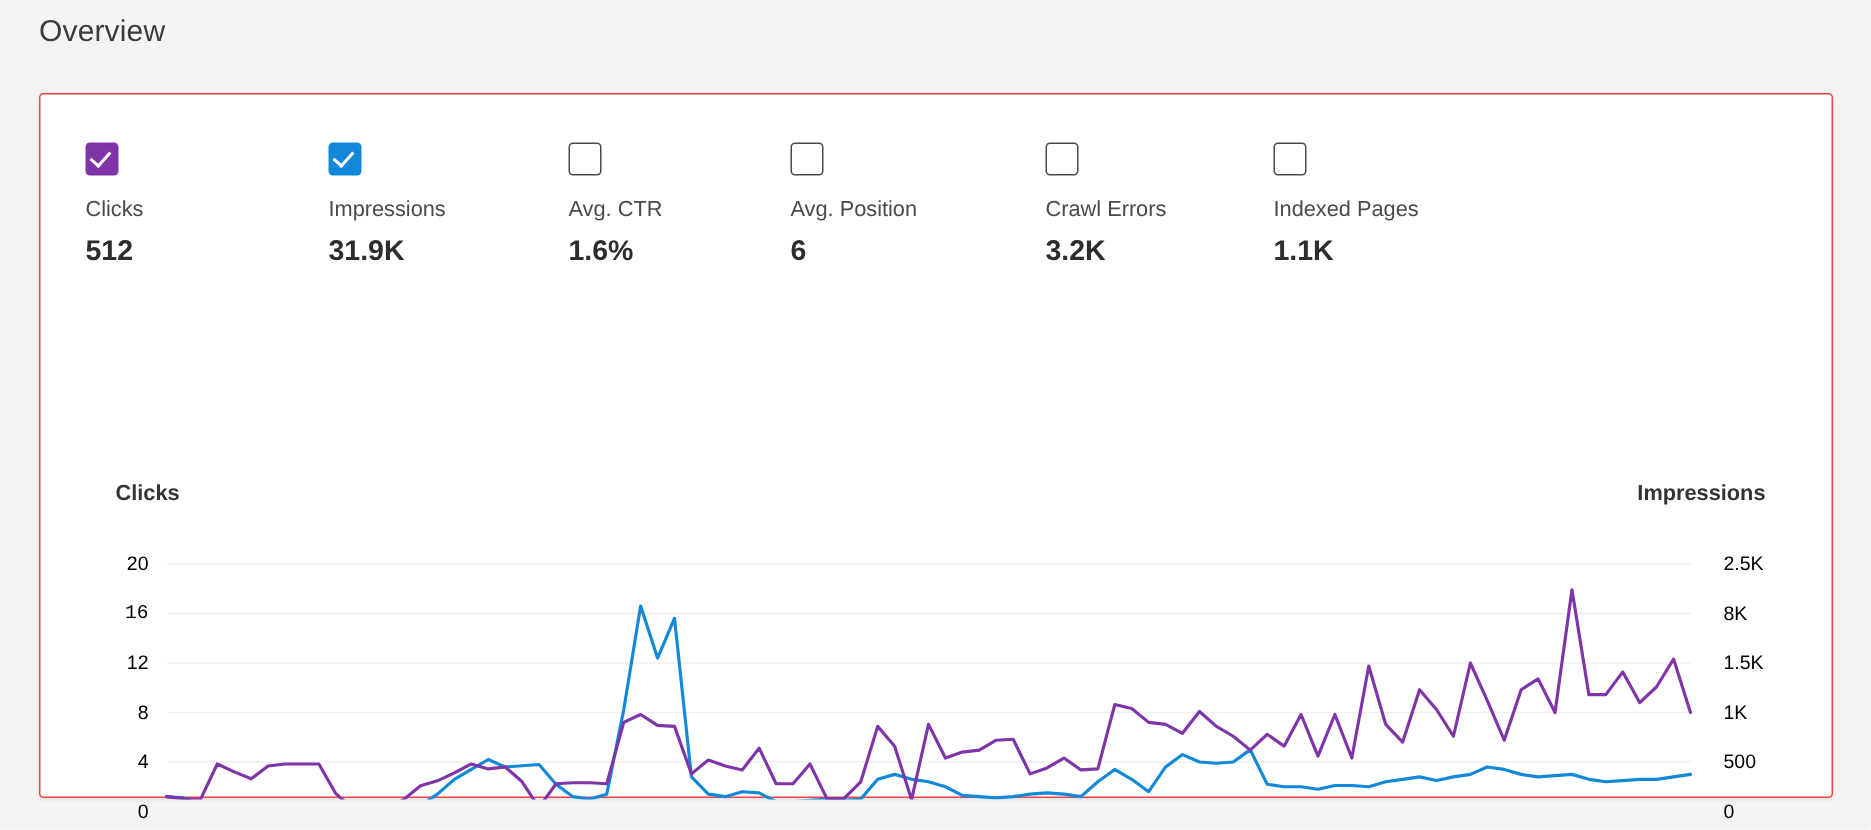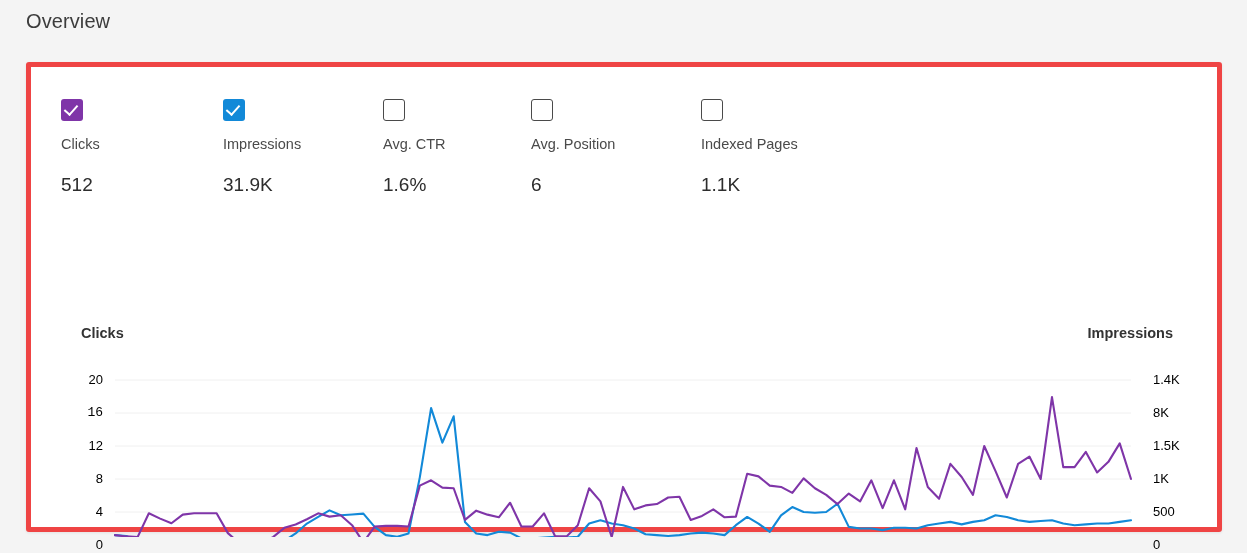--- a/index.html
+++ b/index.html
@@ -14,21 +14,21 @@
   .page-title {
     position: absolute; left: 26px; top: 10px;
     font-size: 20px; color: #3c3c3c; font-weight: 400;
     letter-spacing: .1px;
   }
 
   .card {
     position: absolute; left: 26px; top: 62px;
     width: 1196px; height: 470px;
     background: #ffffff;
-    border: 5px solid #ef4444;
+    border: 1px solid #ef4444;
     border-radius: 3px;
     box-shadow: 0 1px 3px rgba(0,0,0,.07);
     box-sizing: border-box;
   }
 
   
   .metrics {
     position: absolute; left: 0; top: 0;
     width: 100%; height: 130px;
     display: flex;
@@ -59,23 +59,23 @@
     border-width: 0 2.2px 2.2px 0;
     transform: rotate(42deg);
   }
   .metric .m-label {
     margin-top: 15px;
     font-size: 14.5px;
     color: #4a4a4a;
     white-space: nowrap;
   }
   .metric .m-value {
-    margin-top: 22px;
+    margin-top: 9px;
     font-size: 19px;
-    font-weight: normal;
+    font-weight: bold;
     color: #2d2d2d;
     white-space: nowrap;
   }
 
   
   .chart-area { position: absolute; left: 0; top: 182px; width: 100%; height: 288px; }
   .axis-title {
     position: absolute; top: 76px;
     font-size: 14.5px; font-weight: bold; color: #333;
   }
@@ -116,20 +116,25 @@
         <div class="metric" style="width: 148px;">
           <span class="cb unchecked"></span>
           <div class="m-label">Avg. CTR</div>
           <div class="m-value">1.6%</div>
         </div>
         <div class="metric" style="width: 170px;">
           <span class="cb unchecked"></span>
           <div class="m-label">Avg. Position</div>
           <div class="m-value">6</div>
         </div>
+        <div class="metric" style="width: 152px;">
+          <span class="cb unchecked"></span>
+          <div class="m-label">Crawl Errors</div>
+          <div class="m-value">3.2K</div>
+        </div>
         <div class="metric" style="width: 180px;">
           <span class="cb unchecked"></span>
           <div class="m-label">Indexed Pages</div>
           <div class="m-value">1.1K</div>
         </div>
       </div>
 
     <div class="chart-area">
       <div class="axis-title left">Clicks</div>
       <div class="axis-title right">Impressions</div>
@@ -148,21 +153,21 @@
           <div class="tick y-left" style="left: 32px; top: 255px;">4</div>
           <div class="tick y-left" style="left: 32px; top: 222px;">8</div>
           <div class="tick y-left" style="left: 32px; top: 189px;">12</div>
           <div class="tick y-left" style="left: 32px; top: 156px; font-family: Liberation Mono, monospace;">16</div>
           <div class="tick y-left" style="left: 32px; top: 123px;">20</div>
           <div class="tick y-right" style="left: 1122px; top: 288px;">0</div>
           <div class="tick y-right" style="left: 1122px; top: 255px;">500</div>
           <div class="tick y-right" style="left: 1122px; top: 222px;">1K</div>
           <div class="tick y-right" style="left: 1122px; top: 189px;">1.5K</div>
           <div class="tick y-right" style="left: 1122px; top: 156px;">8K</div>
-          <div class="tick y-right" style="left: 1122px; top: 123px;">1.4K</div>
+          <div class="tick y-right" style="left: 1122px; top: 123px;">2.5K</div>
           <div class="tick x" style="left: 202.044px; top: 307px;">23 Jan</div>
           <div class="tick x" style="left: 360.089px; top: 307px;">06 Feb</div>
           <div class="tick x" style="left: 518.133px; top: 307px;">20 Feb</div>
           <div class="tick x" style="left: 676.178px; top: 307px;">06 Mar</div>
           <div class="tick x" style="left: 834.222px; top: 307px;">20 Mar</div>
           <div class="tick x" style="left: 992.267px; top: 307px;">03 Apr</div>
         </div>
     </div>
 
   </div>

